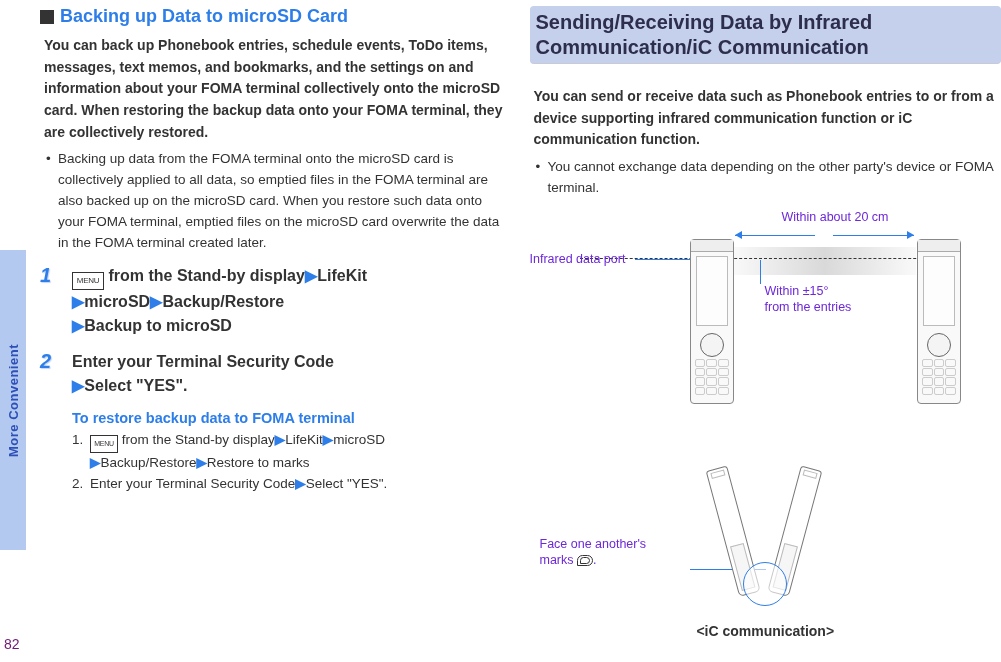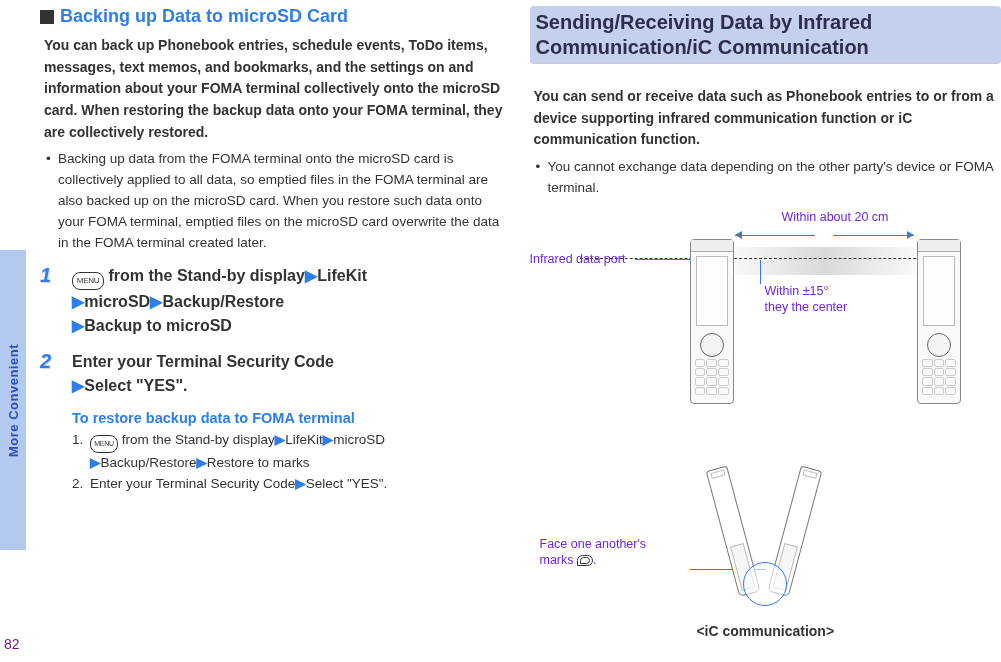--- a/index.html
+++ b/index.html
@@ -120,21 +120,21 @@
       line-height: 1.5;
       color: #333;
     }
     .menu-chip {
       display: inline-flex;
       align-items: center;
       justify-content: center;
       width: 32px;
       height: 18px;
       border: 1.5px solid #333;
-      border-radius: 8px;
+      border-radius: 0;
       font-size: 8px;
       font-weight: normal;
       vertical-align: -2px;
       padding: 8px 2px;
       letter-spacing: -0.3px;
     }
     .tri {
       color: #2d7ee8;
       font-weight: bold;
     }
@@ -393,21 +393,21 @@
           <span class="al"></span>
           <span class="ar"></span>
         </div>
       <div class="beam"></div>
       <div class="dashed"></div>
       <div class="label lab-port">Infrared data port</div>
       <div class="ptr-port"></div>
       <div class="ptr-angle"></div>
       <div class="label lab-angle">
         <span>Within ±15°</span><br>
-        <span>they the center</span>
+        <span>from the entries</span>
       </div>
       <div class="phone left">
         <div class="hinge"></div>
           <div class="screen"></div>
         <div class="keypad">
             <div class="grid">
               <div></div>
               <div></div>
               <div></div>
               <div></div>

